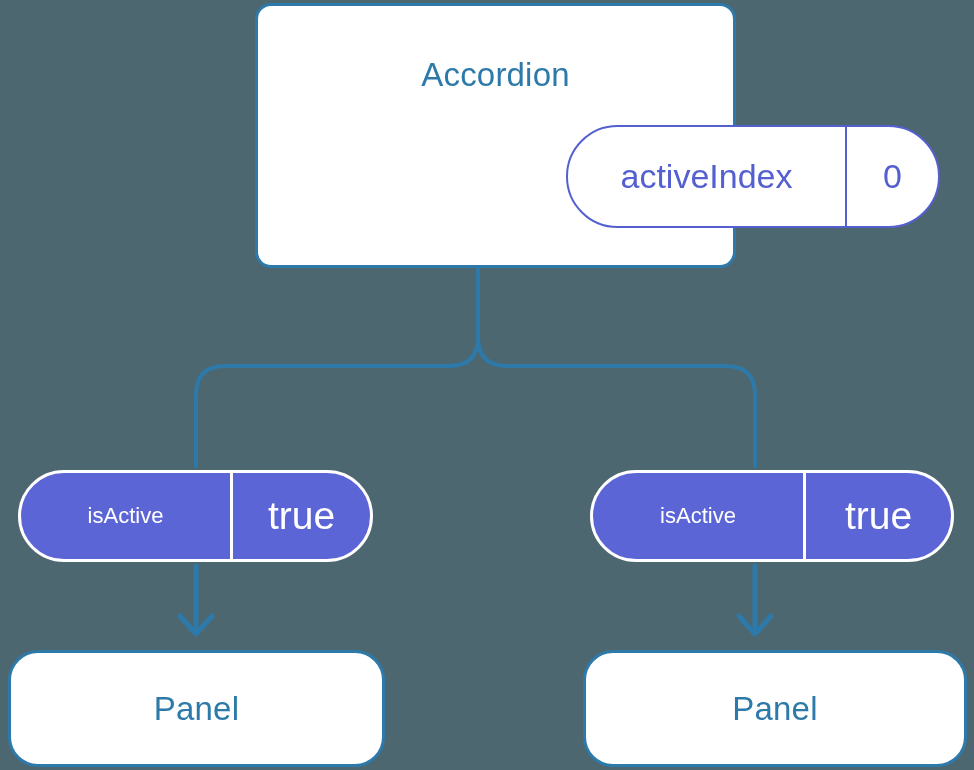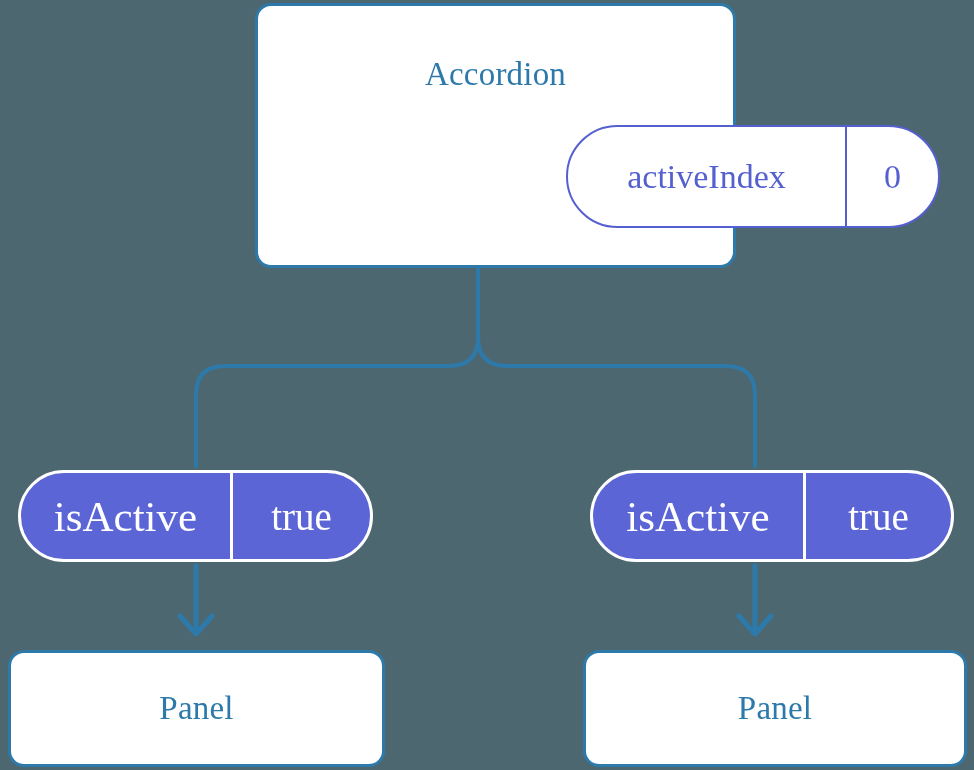--- a/index.html
+++ b/index.html
@@ -11,21 +11,20 @@
     width: 974px;
     height: 770px;
     background: #4d6770;
     font-family: "Liberation Sans", sans-serif;
     overflow: hidden;
   }
   #stage {
     position: relative;
     width: 974px;
     height: 620px;
-    font-family: Liberation Serif, serif;
   }
   #connectors {
     position: absolute;
     left: 0;
     top: 0;
     width: 974px;
     height: 770px;
     pointer-events: none;
   }
 
@@ -55,20 +54,21 @@
     width: 481px;
     height: 265px;
     justify-content: flex-start;
     padding-top: 52px;
   }
 
   
   .panel-card {
     height: 117px;
     justify-content: center;
+    border-radius: 30px;
   }
   #panel-card-left {
     left: 8px;
     top: 650px;
     width: 377px;
   }
   #panel-card-right {
     left: 583px;
     top: 650px;
     width: 384px;
@@ -115,21 +115,21 @@
 
   
   .pill-solid {
     position: absolute;
     height: 92px;
     background: #5c65d6;
     border: 3px solid #ffffff;
   }
   .pill-solid .pill-key {
     color: #ffffff;
-    font-size: 43px;
+    font-size: 22px;
     border-right: 3px solid #ffffff;
   }
   .pill-solid .pill-val {
     color: #ffffff;
     font-size: 39px;
   }
 
   #pill-active-true {
     left: 18px;
     top: 470px;

